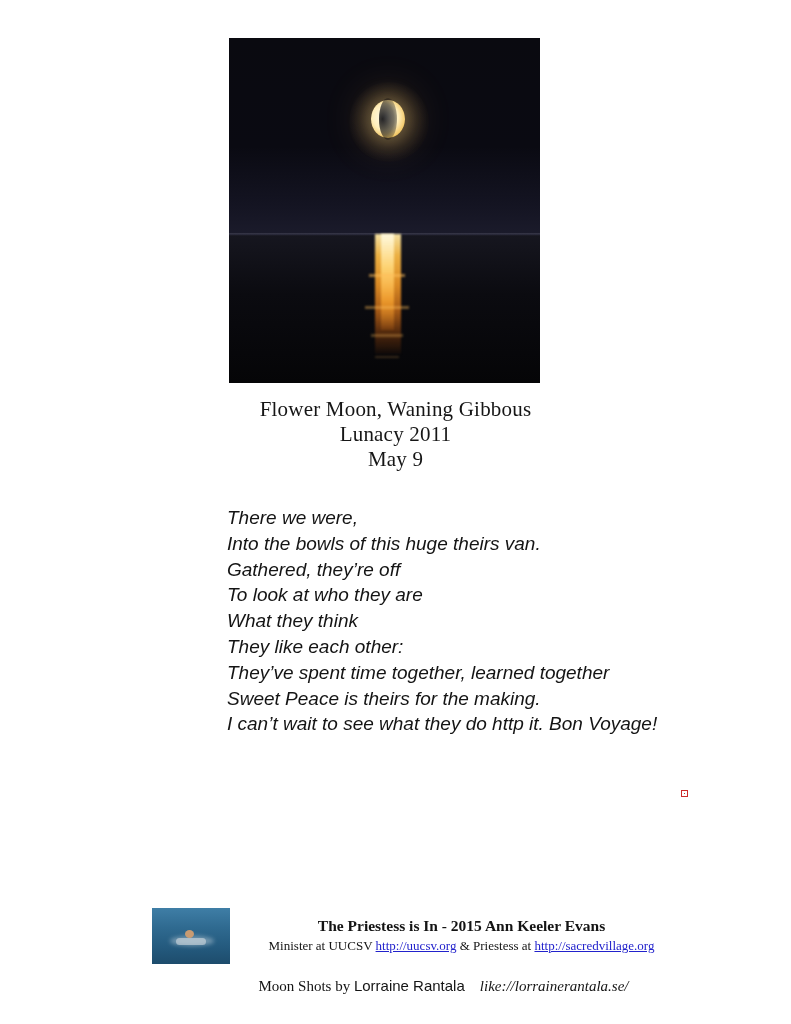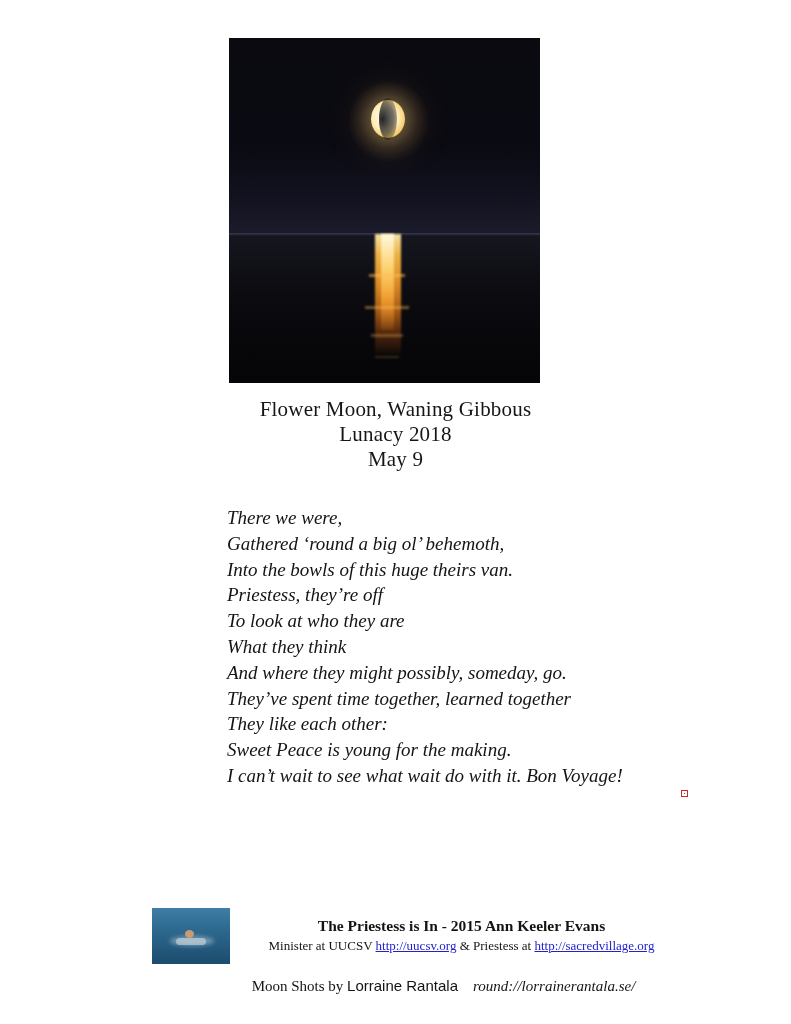--- a/index.html
+++ b/index.html
@@ -130,21 +130,21 @@
     letter-spacing: 0.2px;
   }
   .title-line { display: block; }
 
   
   .poem {
     position: absolute;
     left: 227px;
     top: 505px;
     width: 520px;
-    font-family: Liberation Serif, serif;
+    font-family: Liberation Sans, sans-serif;
     font-size: 19px;
     line-height: 25.8px;
     color: #141414;
     font-style: italic;
   }
   .poem-line { display: block; white-space: pre; }
 
   
   .footer-photo {
     position: absolute;
@@ -270,36 +270,34 @@
     <div class="reflection"></div>
     <div class="reflection-core"></div>
     <div class="ripple" style="left:140px; top:236px; width:36px; height:3px;"></div>
     <div class="ripple" style="left:136px; top:268px; width:44px; height:3px; opacity:.75;"></div>
     <div class="ripple" style="left:142px; top:296px; width:32px; height:3px; opacity:.55;"></div>
     <div class="ripple" style="left:146px; top:318px; width:24px; height:2px; opacity:.35;"></div>
   </div>
 
   <div class="title-block">
     <span class="title-line">Flower Moon, Waning Gibbous</span>
-    <span class="title-line">Lunacy 2018</span>
+    <span class="title-line">Lunacy 2011</span>
     <span class="title-line">May 9</span>
   </div>
 
   <div class="poem">
     <span class="poem-line">There we were,</span>
-    <span class="poem-line">Gathered ‘round a big ol’ behemoth,</span>
     <span class="poem-line">Into the bowls of this huge theirs van.</span>
-    <span class="poem-line">Priestess, they’re off</span>
+    <span class="poem-line">Gathered, they’re off</span>
     <span class="poem-line">To look at who they are</span>
     <span class="poem-line">What they think</span>
-    <span class="poem-line">And where they might possibly, someday, go.</span>
+    <span class="poem-line">They like each other:</span>
     <span class="poem-line">They’ve spent time together, learned together</span>
-    <span class="poem-line">They like each other:</span>
-    <span class="poem-line">Sweet Peace is young for the making.</span>
-    <span class="poem-line">I can’t wait to see what wait do with it. Bon Voyage!</span>
+    <span class="poem-line">Sweet Peace is theirs for the making.</span>
+    <span class="poem-line">I can’t wait to see what they do http it. Bon Voyage!</span>
   </div>
 
   <div class="red-mark"></div>
 
   <div class="footer-photo">
     <div class="fp-water"></div>
     <div class="fp-splash"></div>
     <div class="fp-swimmer-body"></div>
     <div class="fp-swimmer-head"></div>
   </div>
@@ -309,17 +307,17 @@
     <div class="footer-line2">
       <span>Minister at UUCSV</span>
       <a class="link" href="#">http://uucsv.org</a>
       <span>&amp; Priestess at</span>
       <a class="link" href="#">http://sacredvillage.org</a>
     </div>
     <div class="footer-line3">
       <span>Moon Shots by</span>
       <span class="moonshots-script">Lorraine Rantala</span>
       &nbsp;&nbsp;
-      <span class="ital">round://lorrainerantala.se/</span>
+      <span class="ital">like://lorrainerantala.se/</span>
     </div>
   </div>
 
 </div>
 
 </body></html>

